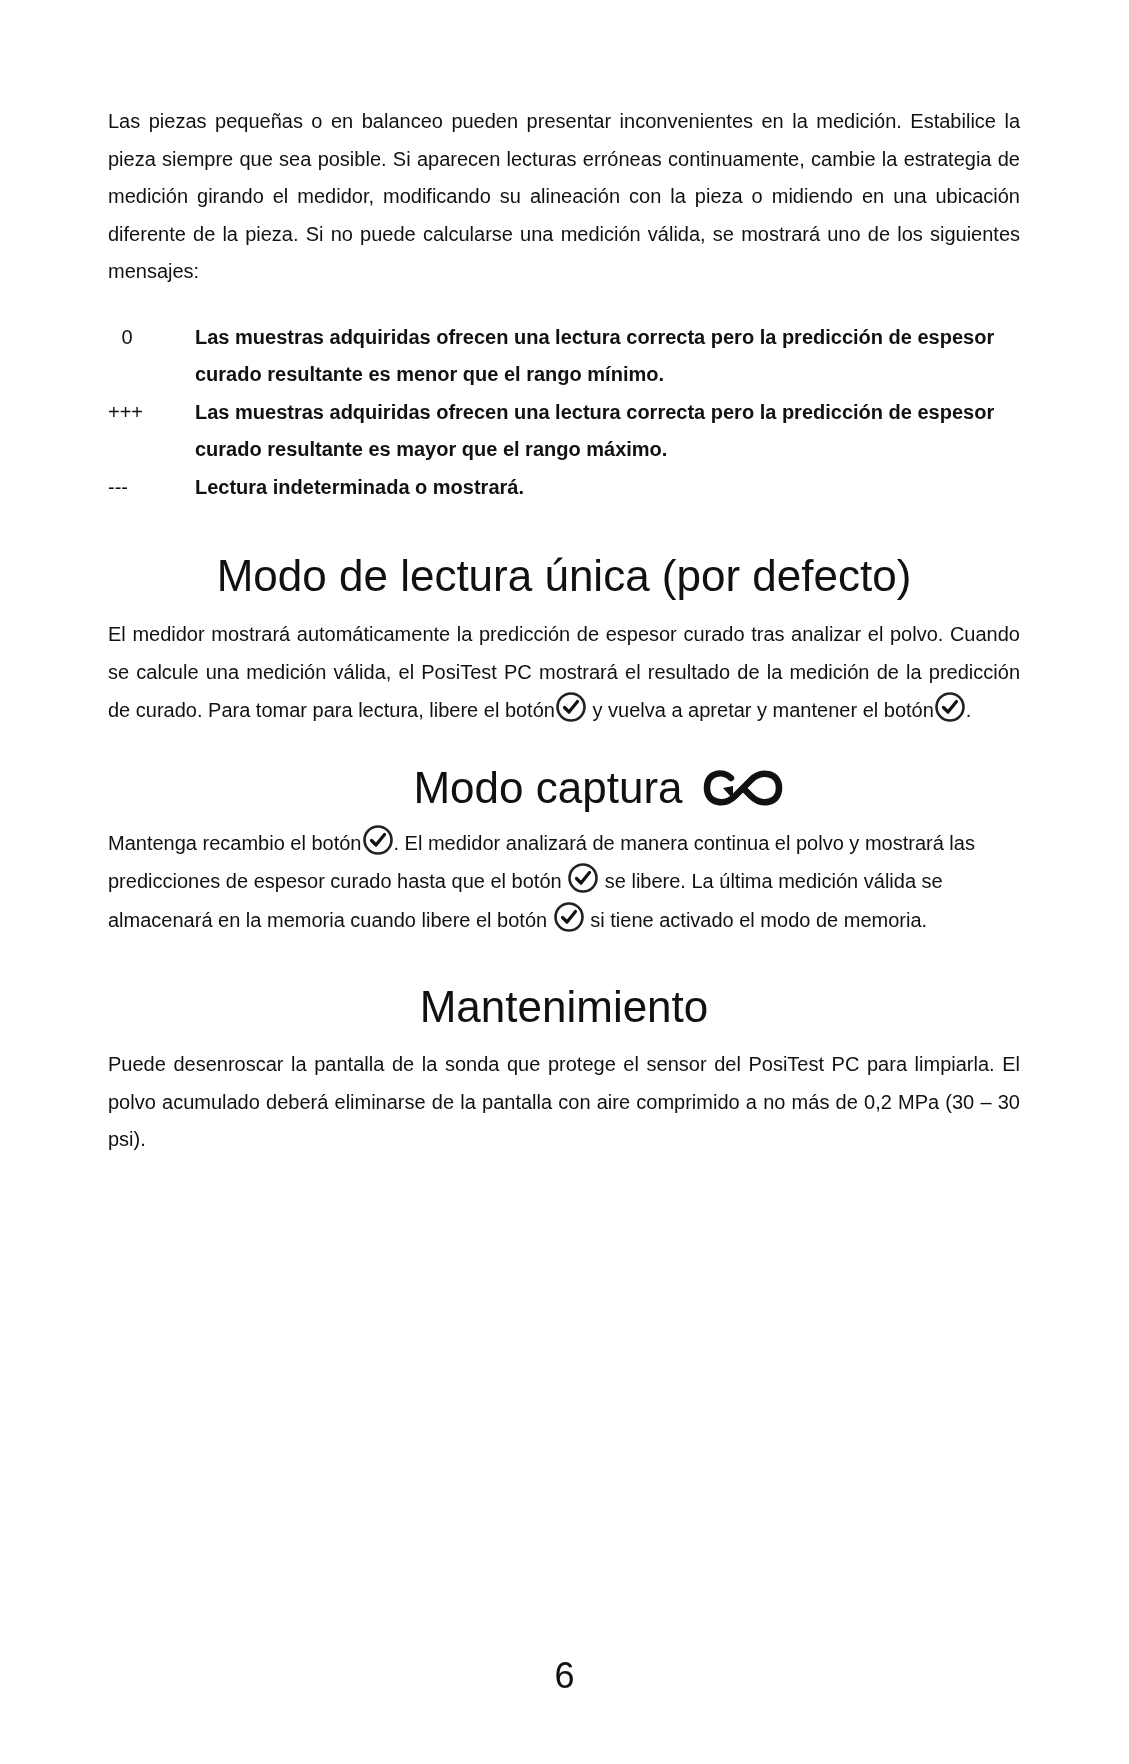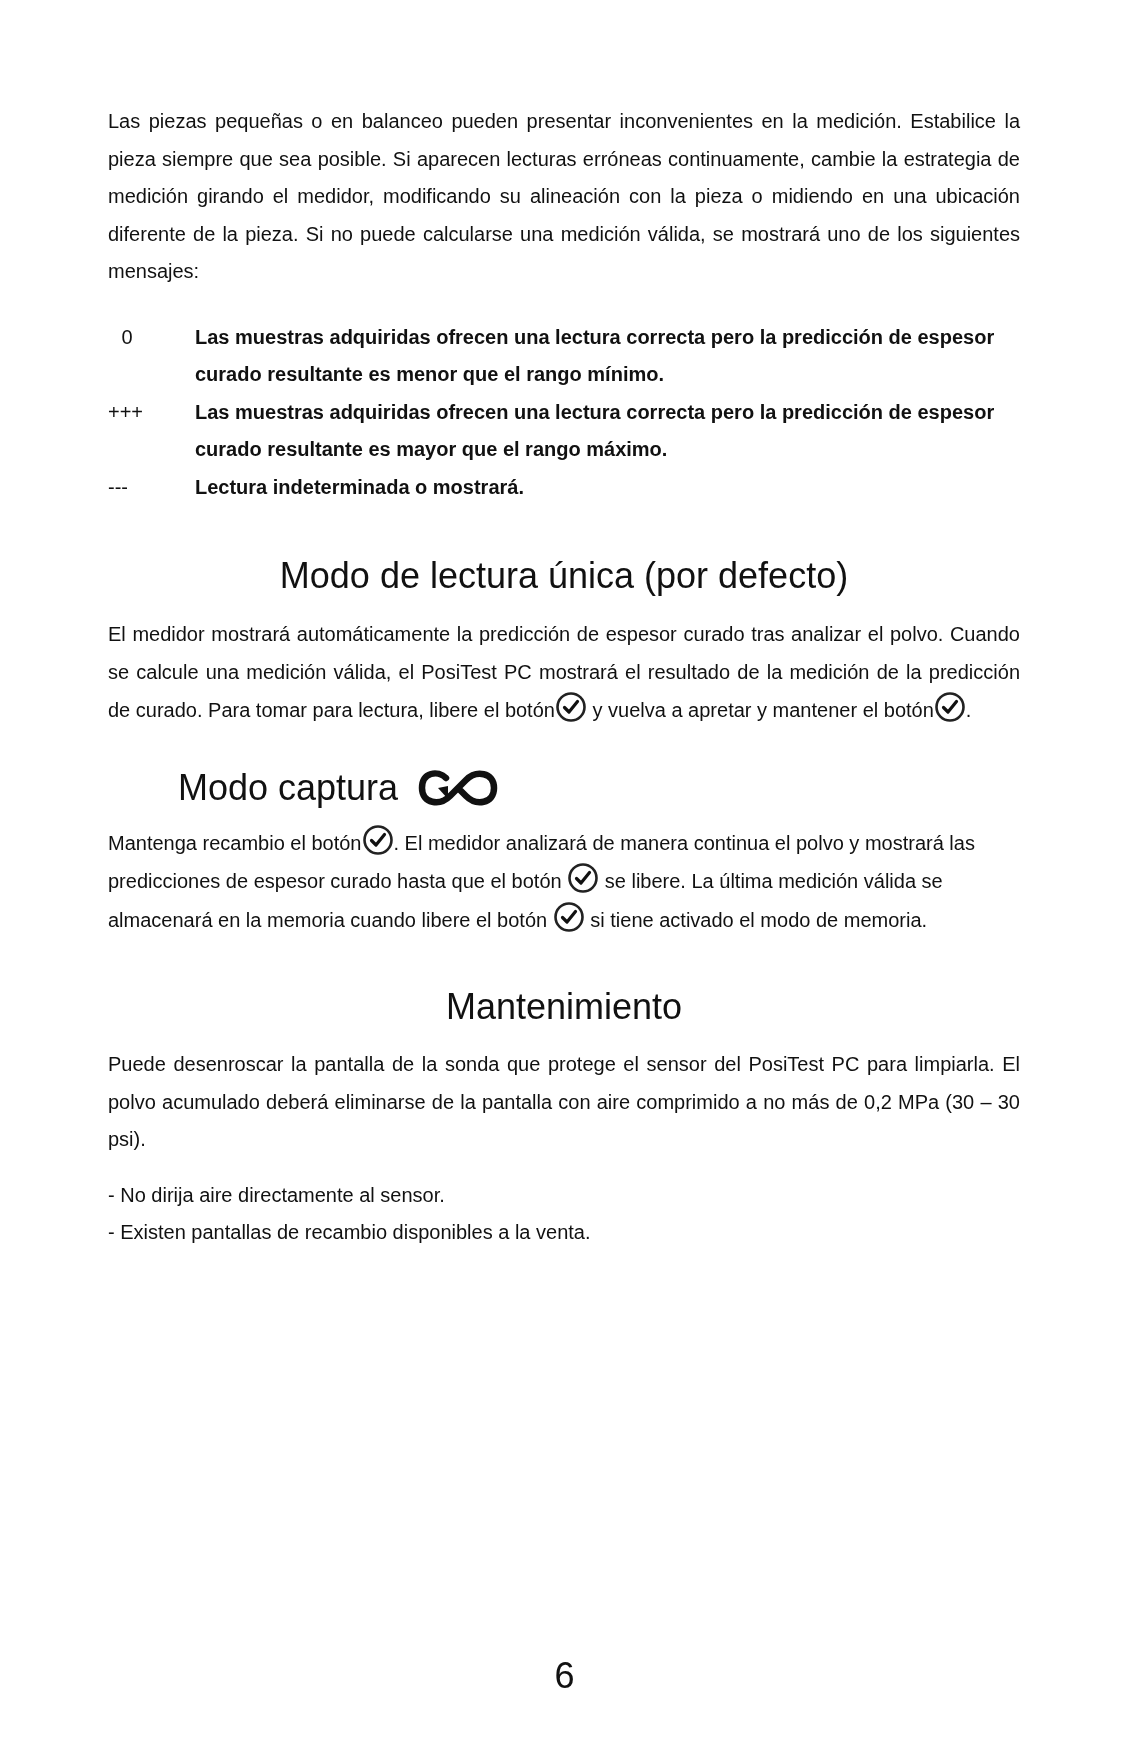--- a/index.html
+++ b/index.html
@@ -6,23 +6,23 @@
   body { width: 1129px; height: 1764px; position: relative; overflow: hidden;
          font-family: "Liberation Sans", sans-serif; color: #111; }
   .page { position: absolute; left: 108px; top: 103px; width: 912px; }
   p, .ln { margin: 0; font-size: 20px; line-height: 37.5px; }
   .just { text-align: justify; }
   .intro { margin-bottom: 28px; }
   .msg { display: flex; }
   .msg .code { width: 87px; flex: none; }
   .msg .code.center { text-align: center; width: 38px; margin-right: 49px; }
   .msg .text { flex: 1; font-weight: bold; }
-  h2 { font-weight: normal; font-size: 36px; text-align: center; margin: 0; line-height: 44px; }
+  h2 { font-weight: normal; font-size: 44px; text-align: center; margin: 0; line-height: 44px; }
   .h-single { margin-top: 48px; margin-bottom: 18px; }
-  .h-capture { margin-top: 36px; margin-bottom: 14px; display: flex; justify-content: flex-start; align-items: center; gap: 18px; padding-left: 70px; }
+  .h-capture { margin-top: 36px; margin-bottom: 14px; display: flex; justify-content: center; align-items: center; gap: 18px; padding-left: 70px; }
   .h-maint { margin-top: 46px; margin-bottom: 17px; }
   .chk { display: inline-block; width: 32px; height: 32px; vertical-align: -6px; }
   .bullets { margin-top: 18px; }
   .pagenum { position: absolute; top: 1655px; left: 0; width: 1129px; text-align: center; font-size: 36px; }
 </style>
 </head>
 <body>
 
 <svg width="0" height="0" style="position:absolute">
   <defs>
@@ -69,19 +69,15 @@
   <p><span>Mantenga recambio el botón</span><svg class="chk">
         <use href="#check"></use>
       </svg><span>. El medidor analizará de manera continua el polvo y mostrará las predicciones de espesor curado hasta que el botón </span><svg class="chk">
         <use href="#check"></use>
       </svg><span> se libere. La última medición válida se almacenará en la memoria cuando libere el botón </span><svg class="chk">
         <use href="#check"></use>
       </svg><span> si tiene activado el modo de memoria.</span></p>
 
   <h2 class="h-maint">Mantenimiento</h2>
   <p class="just">Puede desenroscar la pantalla de la sonda que protege el sensor del PosiTest PC para limpiarla. El polvo acumulado deberá eliminarse de la pantalla con aire comprimido a no más de 0,2 MPa (30 – 30 psi).</p>
-  <div class="bullets">
-    <div class="ln">- No dirija aire directamente al sensor.</div>
-    <div class="ln">- Existen pantallas de recambio disponibles a la venta.</div>
-  </div>
 </div>
 
 <div class="pagenum">6</div>
 
 </body></html>

